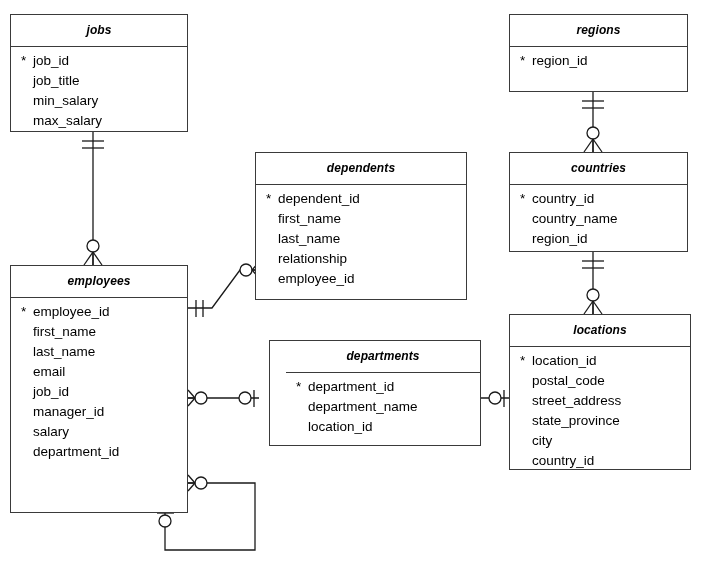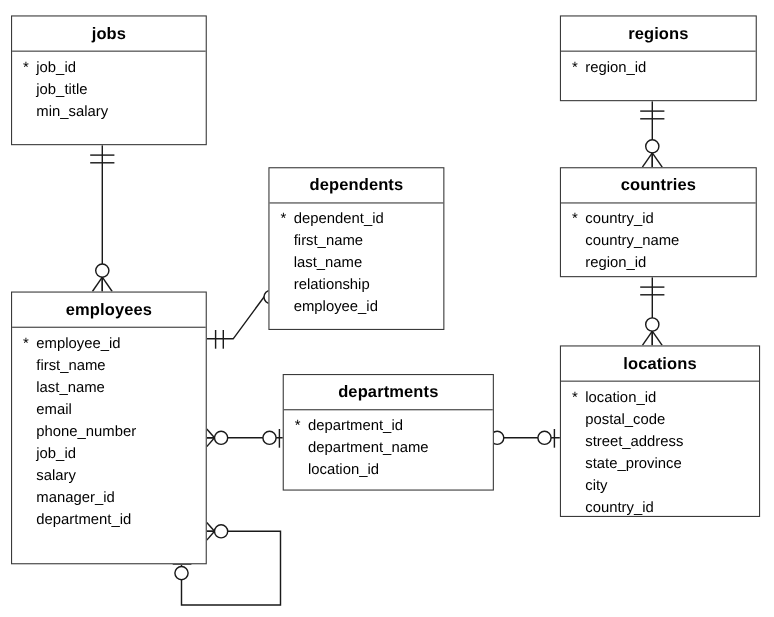--- a/index.html
+++ b/index.html
@@ -25,25 +25,26 @@
     box-sizing: border-box;
     border: 1px solid #3a3a3a;
     background: #ffffff;
     z-index: 2;
   }
   .entity-header {
     box-sizing: border-box;
     border-bottom: 1px solid #3a3a3a;
     text-align: center;
     font-weight: bold;
-    font-size: 15px;
+    font-size: 12px;
     color: #000000;
     line-height: 31px;
     height: 32px;
     letter-spacing: 0.1px;
+    font-style: italic;
   }
   .entity-body {
     box-sizing: border-box;
     padding: 4px 0 6px 0;
   }
   .attr {
     font-size: 13.5px;
     color: #000000;
     line-height: 20px;
     height: 20px;
@@ -174,24 +175,27 @@
       <div class="attr">
         <span class="pk-star">*</span>
         <span>job_id</span>
       </div>
       <div class="attr">
         <span>job_title</span>
       </div>
       <div class="attr">
         <span>min_salary</span>
       </div>
-    </div>
-  </div>
-
-  <div class="entity" style="left:244px; top:152px; width:160px; height:148px;">
+      <div class="attr">
+        <span>max_salary</span>
+      </div>
+    </div>
+  </div>
+
+  <div class="entity" style="left:255px; top:152px; width:212px; height:148px;">
     <div class="entity-header">dependents</div>
     <div class="entity-body">
       <div class="attr">
         <span class="pk-star">*</span>
         <span>dependent_id</span>
       </div>
       <div class="attr">
         <span>first_name</span>
       </div>
       <div class="attr">
@@ -242,38 +246,35 @@
       <div class="attr">
         <span>first_name</span>
       </div>
       <div class="attr">
         <span>last_name</span>
       </div>
       <div class="attr">
         <span>email</span>
       </div>
       <div class="attr">
-        <span>phone_number</span>
-      </div>
-      <div class="attr">
         <span>job_id</span>
       </div>
       <div class="attr">
+        <span>manager_id</span>
+      </div>
+      <div class="attr">
         <span>salary</span>
       </div>
       <div class="attr">
-        <span>manager_id</span>
-      </div>
-      <div class="attr">
         <span>department_id</span>
       </div>
     </div>
   </div>
 
-  <div class="entity" style="left:257px; top:340px; width:192px; height:106px;">
+  <div class="entity" style="left:269px; top:340px; width:212px; height:106px;padding-left:16px;">
     <div class="entity-header">departments</div>
     <div class="entity-body">
       <div class="attr">
         <span class="pk-star">*</span>
         <span>department_id</span>
       </div>
       <div class="attr">
         <span>department_name</span>
       </div>
       <div class="attr">

